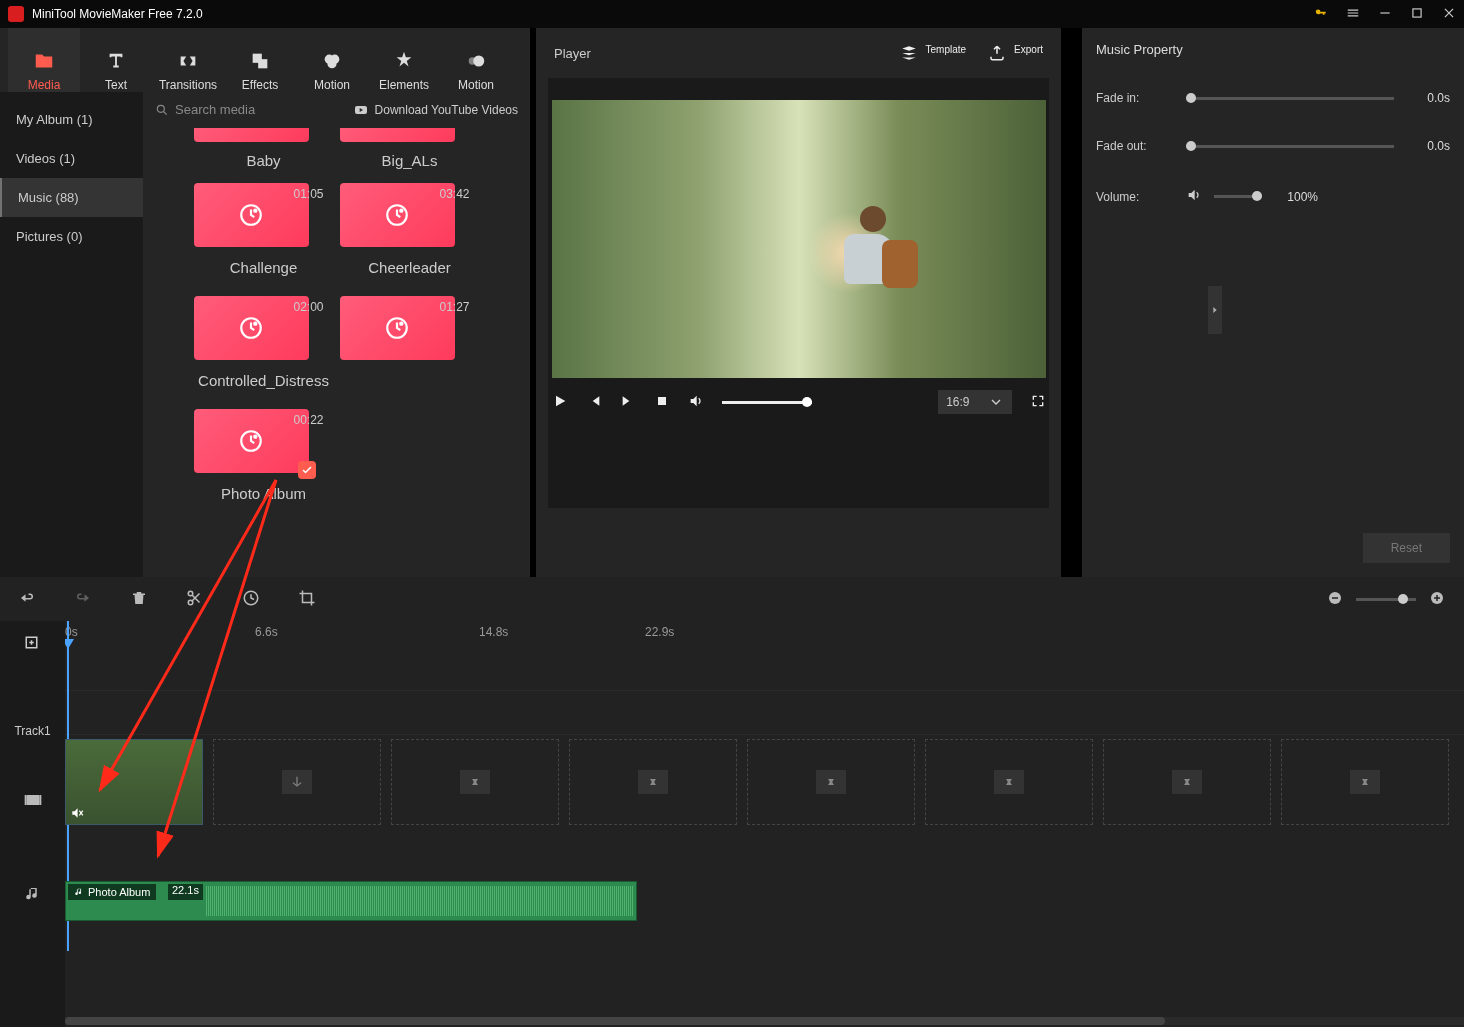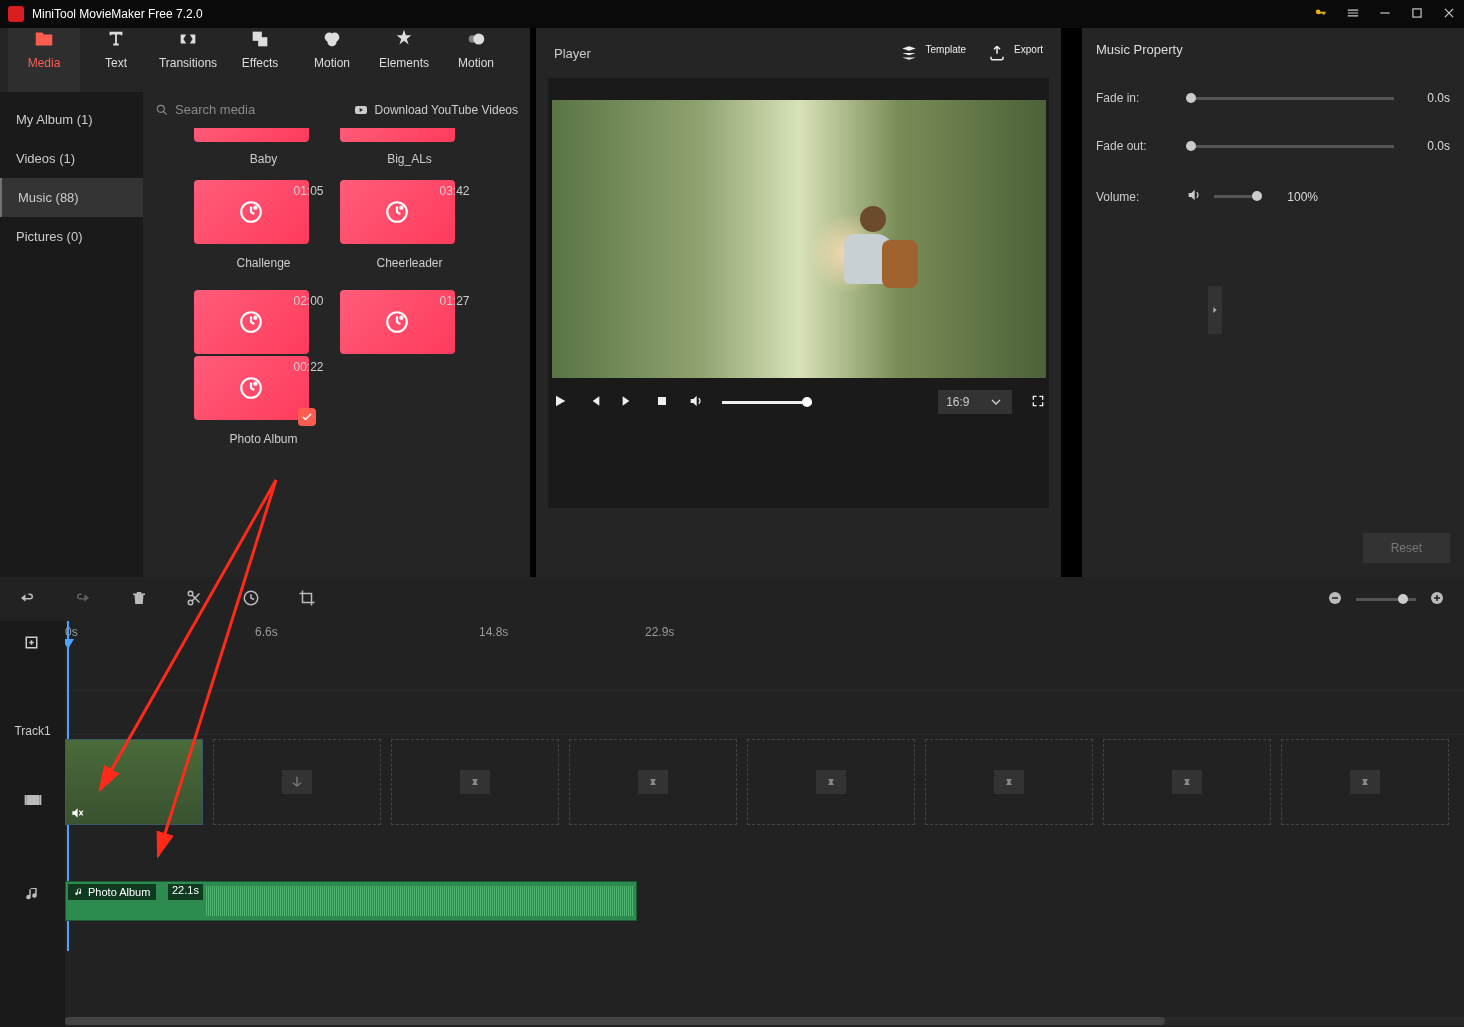--- a/index.html
+++ b/index.html
@@ -14,40 +14,40 @@
 
 
 .app { display:flex; flex-direction:column; height:999px; }
 .upper { display:flex; height:549px; }
 .left { width:530px; display:flex; flex-direction:column; background:#1f1f1f; }
 .player-pane { width:525px; background:#252525; margin-left:6px; display:flex; flex-direction:column; }
 .props { flex:1; background:#252525; margin-left:21px; padding:14px 14px; display:flex; flex-direction:column; }
 
 
 .tabs { height:64px; background:#252525; display:flex; align-items:center; padding:0 8px; gap:0; }
-.tab { width:72px; height:64px; display:flex; flex-direction:column; align-items:center; justify-content:flex-start; gap:6px; color:#ddd; font-size:12px; }
+.tab { width:72px; height:64px; display:flex; flex-direction:column; align-items:center; justify-content:flex-end; gap:6px; color:#ddd; font-size:12px; }
 .tab.active { color:#ff5c50; background:#2e2e2e; }
 .tab svg { width:22px; height:22px; fill:currentColor; }
 
 
 .left-main { flex:1; display:flex; }
 .sidebar { width:143px; background:#1a1a1a; padding-top:8px; }
 .side-item { padding:12px 16px; color:#ccc; font-size:13px; }
 .side-item.active { background:#343434; border-left:2px solid #737373; }
 .library { flex:1; background:#252525; display:flex; flex-direction:column; }
 .lib-top { display:flex; align-items:flex-start; padding:10px 12px; gap:8px; }
 .search { flex:1; display:flex; align-items:center; gap:6px; color:#888; }
 .download-link { color:#ccc; font-size:12px; display:flex; align-items:center; gap:6px; }
 .grid { flex:1; overflow:auto; padding:4px 10px 10px; display:grid; grid-template-columns:repeat(2,140px); grid-auto-rows:min-content; gap:2px 6px; justify-content:center; }
 .card { position:relative; }
 .thumb { width:115px; height:64px; background:linear-gradient(135deg,#ff5c7a,#ff3b5c); border-radius:4px; display:flex; align-items:center; justify-content:center; }
 .thumb svg { width:26px; height:26px; fill:#fff; }
 .half-thumb { height:20px !important; border-radius:0 0 4px 4px; margin-top:-10px; }
 .dur { position:absolute; top:4px; right:10px; color:#ccc; font-size:12px; }
-.card-name { text-align:center; padding:12px 0 18px; color:#ccc; font-size:12px; }
+.card-name { text-align:center; padding:12px 0 18px; color:#ccc; font-size:15px; }
 .check-badge { position:absolute; top:52px; left:104px; width:18px; height:18px; background:#ff5c50; border-radius:4px; display:flex; align-items:center; justify-content:center; }
 .check-badge svg { width:12px; height:12px; fill:#fff; }
 .half-row .card-name { padding:10px 0 12px; }
 
 
 .player-head { padding:16px 18px; display:flex; align-items:center; }
 .player-head .lbl { flex:1; color:#ccc; font-size:13px; }
 .hdr-btn { display:flex; align-items:flex-start; gap:8px; color:#eee; margin-left:22px; font-size:10px; }
 .hdr-btn svg { width:18px; height:18px; fill:#eee; }
 .preview { margin:0 12px; height:430px; background:#1a1a1a; position:relative; display:flex; flex-direction:column; align-items:center; }
@@ -257,20 +257,21 @@
               </div>
         <div class="card">
                 <div class="thumb">
                   <svg viewBox="0 0 24 24">
                     <circle cx="12" cy="12" r="9" fill="none" stroke="#fff" stroke-width="2"></circle>
                     <path d="M12 7v5l3 2" stroke="#fff" stroke-width="2" fill="none"></path>
                     <circle cx="16" cy="8" r="2" fill="#fff"></circle>
                   </svg>
                 </div>
                 <div class="dur">02:00</div>
+                <div class="card-name">Controlled_Distress</div>
               </div>
         <div class="card">
                 <div class="thumb">
                   <svg viewBox="0 0 24 24">
                     <circle cx="12" cy="12" r="9" fill="none" stroke="#fff" stroke-width="2"></circle>
                     <path d="M12 7v5l3 2" stroke="#fff" stroke-width="2" fill="none"></path>
                     <circle cx="16" cy="8" r="2" fill="#fff"></circle>
                   </svg>
                 </div>
                 <div class="dur">01:27</div>

